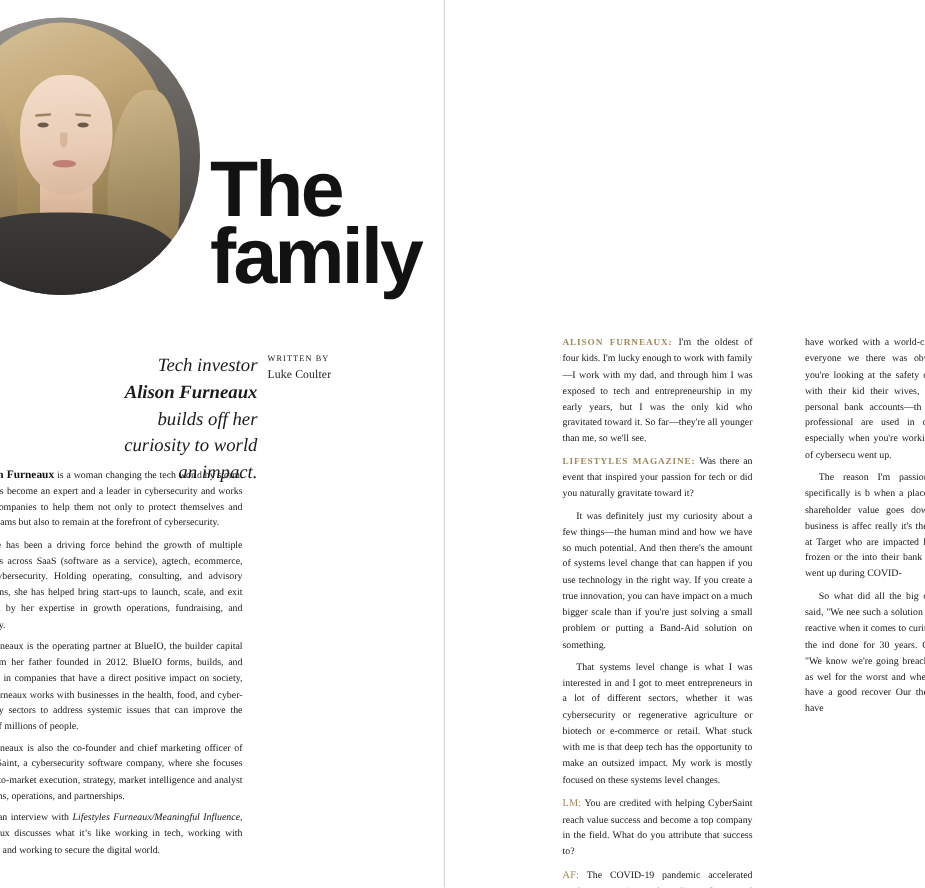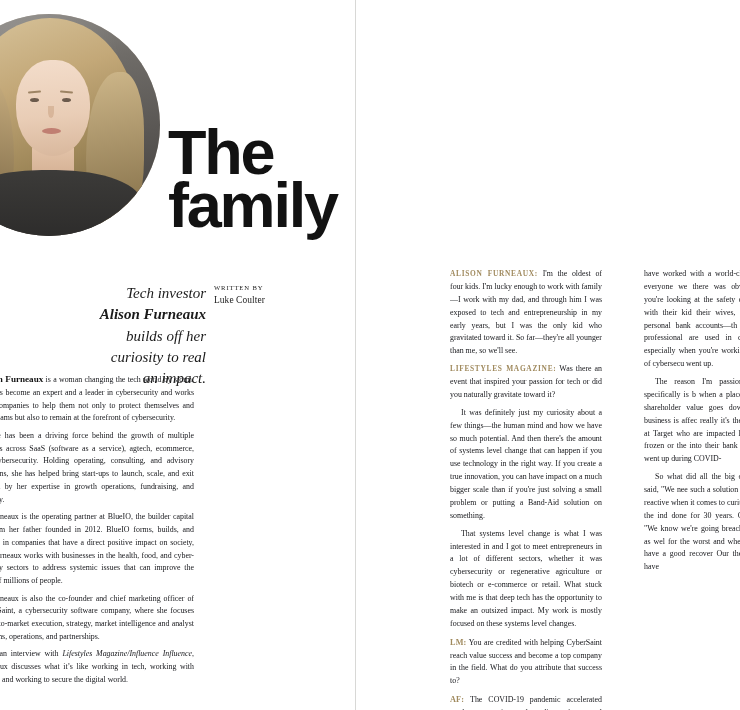--- a/index.html
+++ b/index.html
@@ -224,21 +224,21 @@
 
   .spk {
     font-variant: small-caps;
     text-transform: uppercase;
     letter-spacing: 0.7px;
     font-size: 7.4px;
     font-weight: bold;
     color: #a08a5e;
   }
   .spk-short {
-    font-weight: bold;
+    font-weight: normal;
     font-size: 8.2px;
     color: #a08a5e;
     letter-spacing: 0.2px;
   }
 
   
   .right-trim {
     position: absolute;
     right: 0; top: 0;
     width: 0px; height: 710px;
@@ -271,36 +271,36 @@
 
     <div class="headline">
       <span>The</span>
       <span>family</span>
     </div>
 
     <div class="deck">
       <span>Tech investor</span><br>
       <b>Alison Furneaux</b><br>
       <span>builds off her</span><br>
-      <span>curiosity to real</span><br>
+      <span>curiosity to world</span><br>
       <span>an impact.</span>
     </div>
 
     <div class="writtenby">
       <span class="wb-label">WRITTEN BY</span>
       <span class="wb-name">Luke Coulter</span>
     </div>
 
     <div class="left-body">
       <p><span class="lede-name">Alison Furneaux</span> <span>is a woman changing the tech world by storm. She has become an expert and a leader in cybersecurity and works with companies to help them not only to protect themselves and their teams but also to remain at the forefront of cybersecurity.</span></p>
       <p class="indent">She has been a driving force behind the growth of multiple startups across SaaS (software as a service), agtech, ecommerce, and cybersecurity. Holding operating, consulting, and advisory positions, she has helped bring start-ups to launch, scale, and exit backed by her expertise in growth operations, fundraising, and strategy.</p>
       <p class="indent">Furneaux is the operating partner at BlueIO, the builder capital platform her father founded in 2012. BlueIO forms, builds, and invests in companies that have a direct positive impact on society, and Furneaux works with businesses in the health, food, and cyber-security sectors to address systemic issues that can improve the lives of millions of people.</p>
       <p class="indent">Furneaux is also the co-founder and chief marketing officer of CyberSaint, a cybersecurity software company, where she focuses on go-to-market execution, strategy, market intelligence and analyst relations, operations, and partnerships.</p>
       <p class="indent">
-        In an interview with <i>Lifestyles Magazine/Influence Influence</i>, Furneaux discusses what it’s like working in tech, working with family, and working to secure the digital world.
+        In an interview with <i>Lifestyles Furneaux/Meaningful Influence</i>, Furneaux discusses what it’s like working in tech, working with family, and working to secure the digital world.
       </p>
     </div>
   </div>
 
   <div class="gutter"></div>
 
   <div id="right-page">
 
     <div class="r-col c1">
       <p><span class="spk">ALISON FURNEAUX:</span> <span>I'm the oldest of four kids. I'm lucky enough to work with family—I work with my dad, and through him I was exposed to tech and entrepreneurship in my early years, but I was the only kid who gravitated toward it. So far—they're all younger than me, so we'll see.</span></p>

